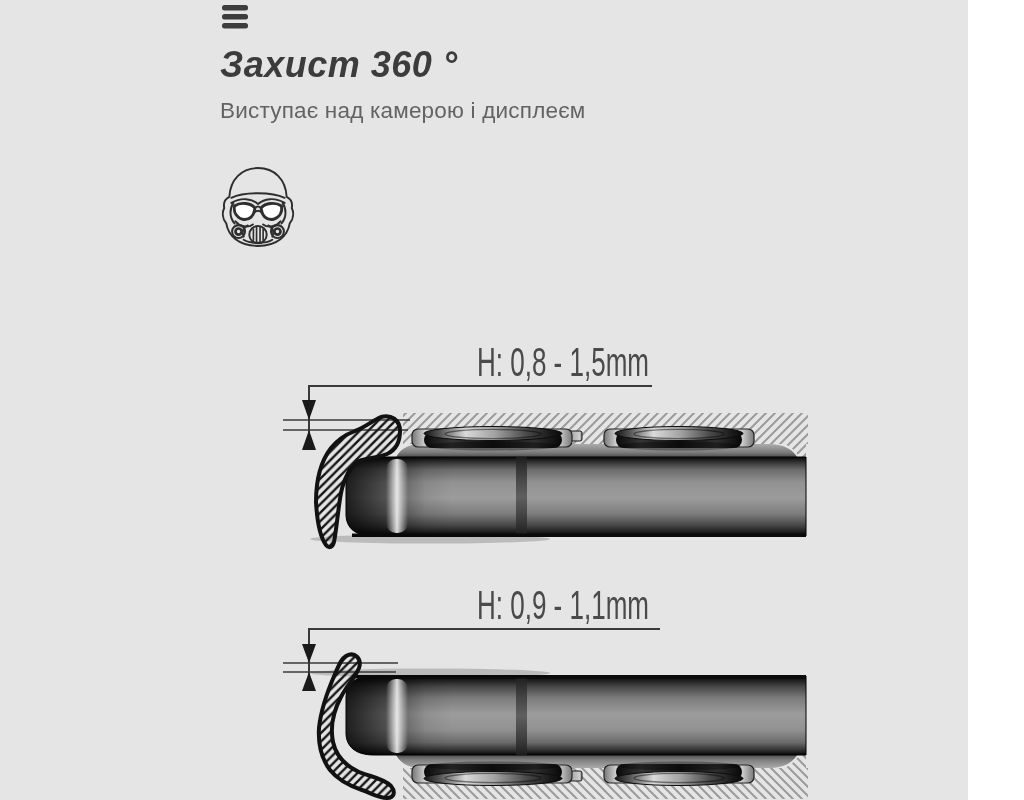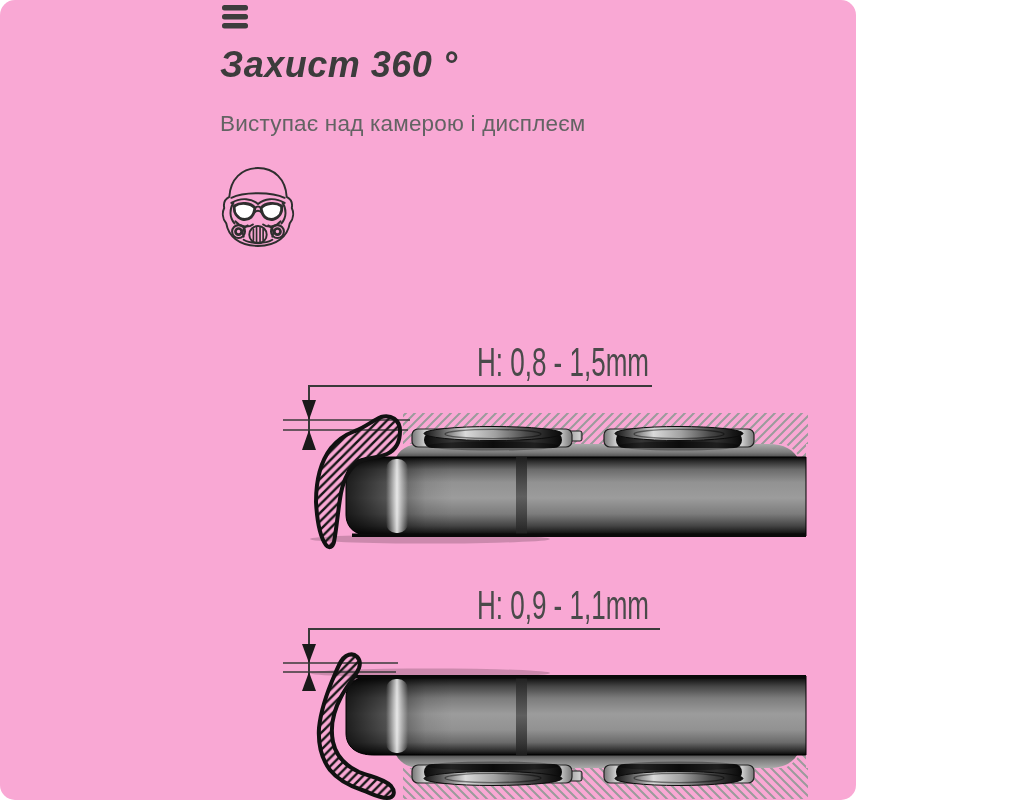--- a/index.html
+++ b/index.html
@@ -1,21 +1,21 @@
 <!DOCTYPE html>
 <html><head>
 <meta charset="utf-8">
 <style>
   html,body{margin:0;padding:0;background:#fff;}
-  #stage{position:relative;width:856px;height:800px;background:#f9a8d4;overflow:hidden;
-         font-family:"Liberation Sans",sans-serif;border-radius:15px;}
+  #stage{position:relative;width:968px;height:800px;background:#e5e5e5;overflow:hidden;
+         font-family:"Liberation Sans",sans-serif;}
   .menu-icon{position:absolute;left:222px;top:5px;width:28px;height:24px;}
   .page-title{position:absolute;left:220px;top:44px;font-size:36px;font-weight:800;
               font-style:italic;color:#3c3c3c;letter-spacing:.5px;white-space:nowrap;}
-  .page-subtitle{position:absolute;left:220px;top:111px;font-size:22.5px;font-weight:400;
+  .page-subtitle{position:absolute;left:220px;top:98px;font-size:22.5px;font-weight:400;
               color:#636363;letter-spacing:.2px;white-space:nowrap;}
   .brand-logo{position:absolute;left:221px;top:164px;width:74px;height:86px;}
   .diagram-svg{position:absolute;left:0;top:0;width:1024px;height:800px;}
   .dim-label{font-family:"Liberation Sans",sans-serif;font-weight:500;fill:#4a4a4a;}
   .helmet{stroke:#2e2e2e;fill:none;stroke-width:1.9;stroke-linecap:round;stroke-linejoin:round;}
 </style>
 </head>
 <body>
 
 <div id="stage">

